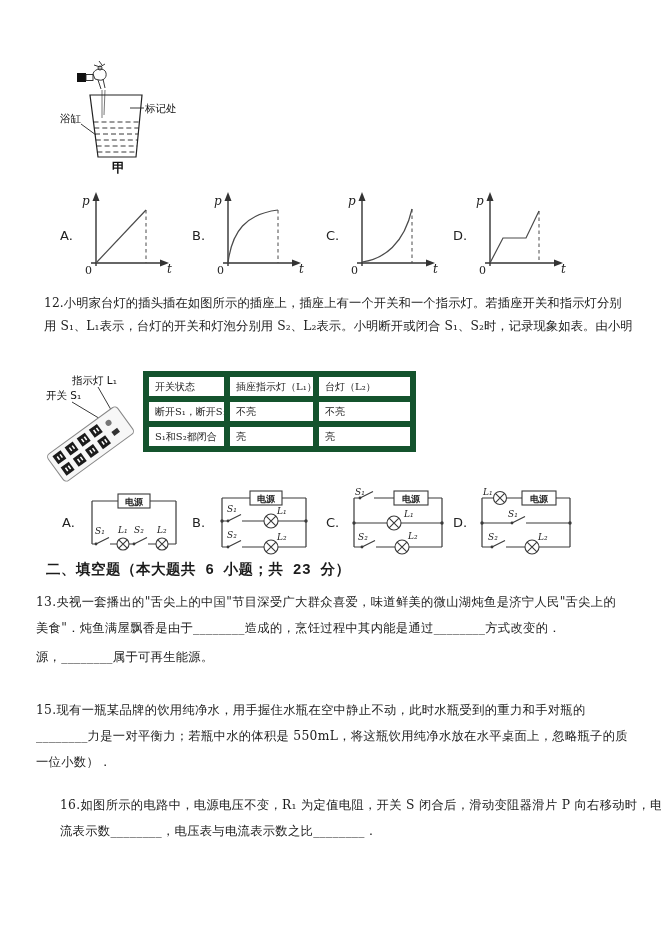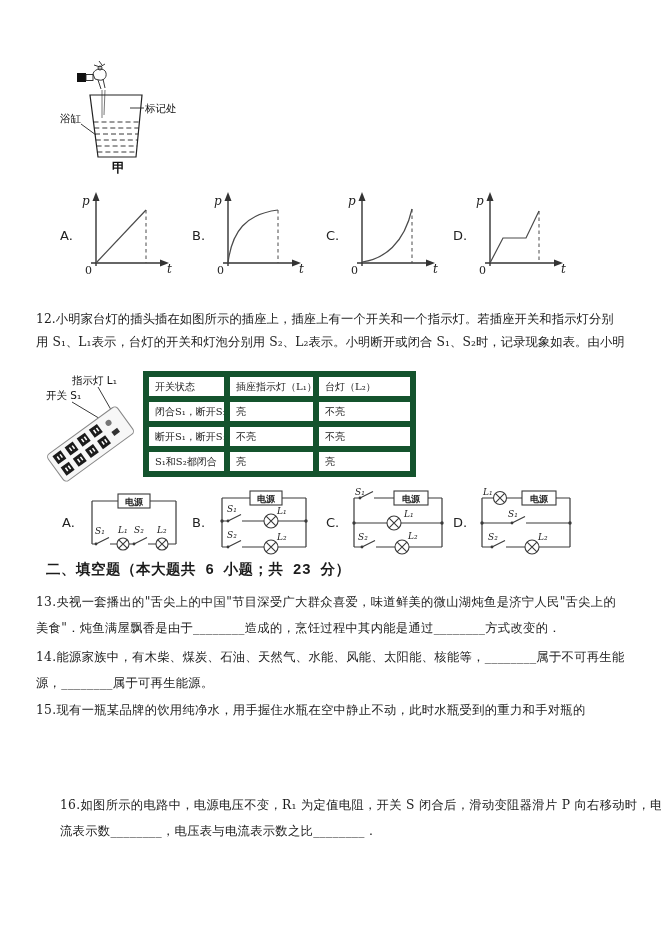--- a/index.html
+++ b/index.html
@@ -138,21 +138,21 @@
       <line x1="15" y1="74" x2="87" y2="74" class="ax"></line>
         <polygon points="93,74 84,70.5 84,77.5" class="axf"></polygon>
       <text x="6" y="16" class="axlbl">p</text>
       <text x="91" y="84" class="axlbl">t</text>
       <text x="9" y="85" class="zerolbl">0</text>
       <path d="M20,74 L33,49 L56,49 L69,22" class="curve"></path>
       <line x1="69" y1="22" x2="69" y2="74" class="dash"></line>
     </svg>
   </div>
 
-  <div class="qtext q12 abs" style="left:36px; top:292px; width:615px;margin-top:16px;">
+  <div class="qtext q12 abs" style="left:44px; top:292px; width:615px;">
     <div class="line">12.小明家台灯的插头插在如图所示的插座上，插座上有一个开关和一个指示灯。若插座开关和指示灯分别</div>
     <div class="line">用 S₁、L₁表示，台灯的开关和灯泡分别用 S₂、L₂表示。小明断开或闭合 S₁、S₂时，记录现象如表。由小明</div>
   </div>
 
   <svg class="abs" style="left:38px; top:370px;" width="108" height="112" viewBox="0 0 108 112">
     <text x="34" y="14" class="figlbl">指示灯 L₁</text>
     <text x="8" y="29" class="figlbl">开关 S₁</text>
     <line x1="60" y1="17" x2="76" y2="45" class="thin"></line>
     <line x1="34" y1="32" x2="64" y2="50" class="thin"></line>
     <g transform="rotate(-36 52 75)">
@@ -196,25 +196,20 @@
         <col style="width:89px">
         <col style="width:97px">
       </colgroup>
     <tbody>
         <tr>
       <th>开关状态</th>
       <th>插座指示灯（L₁）</th>
       <th>台灯（L₂）</th>
     </tr>
     <tr>
-      <td>闭合S₁，断开S₂</td>
-      <td>亮</td>
-      <td>不亮</td>
-    </tr>
-    <tr>
       <td>断开S₁，断开S₁</td>
       <td>不亮</td>
       <td>不亮</td>
     </tr>
     <tr>
       <td>S₁和S₂都闭合</td>
       <td>亮</td>
       <td>亮</td>
     </tr>
   </tbody>
@@ -334,26 +329,27 @@
   </div>
 
   <div class="section-title abs" style="left:46px; top:560px;">二、填空题（本大题共 6 小题；共 23 分）</div>
 
   <div class="qtext abs" style="left:36px; top:589px; width:615px;">
     <div class="line">13.央视一套播出的"舌尖上的中国"节目深受广大群众喜爱，味道鲜美的微山湖炖鱼是济宁人民"舌尖上的</div>
     <div class="line">美食"．炖鱼满屋飘香是由于________造成的，烹饪过程中其内能是通过________方式改变的．</div>
   </div>
 
   <div class="qtext abs" style="left:36px; top:644px; width:615px;">
-    <div class="line">14.能源家族中，有木柴、煤炭、石油、天然气、水能、风能、太阳能、核能等，________属于不可再生能</div>
     <div class="line">源，________属于可再生能源。</div>
   </div>
 
   <div class="qtext abs" style="left:36px; top:697px; width:615px;">
     <div class="line">15.现有一瓶某品牌的饮用纯净水，用手握住水瓶在空中静止不动，此时水瓶受到的重力和手对瓶的</div>
+    <div class="line">________力是一对平衡力；若瓶中水的体积是 550mL，将这瓶饮用纯净水放在水平桌面上，忽略瓶子的质</div>
+    <div class="line">一位小数）．</div>
   </div>
 
   <div class="qtext abs" style="left:36px; top:792px; width:615px;margin-left:24px;">
     <div class="line">16.如图所示的电路中，电源电压不变，R₁ 为定值电阻，开关 S 闭合后，滑动变阻器滑片 P 向右移动时，电</div>
     <div class="line">流表示数________，电压表与电流表示数之比________．</div>
   </div>
 
 </div>
 
 </body></html>

